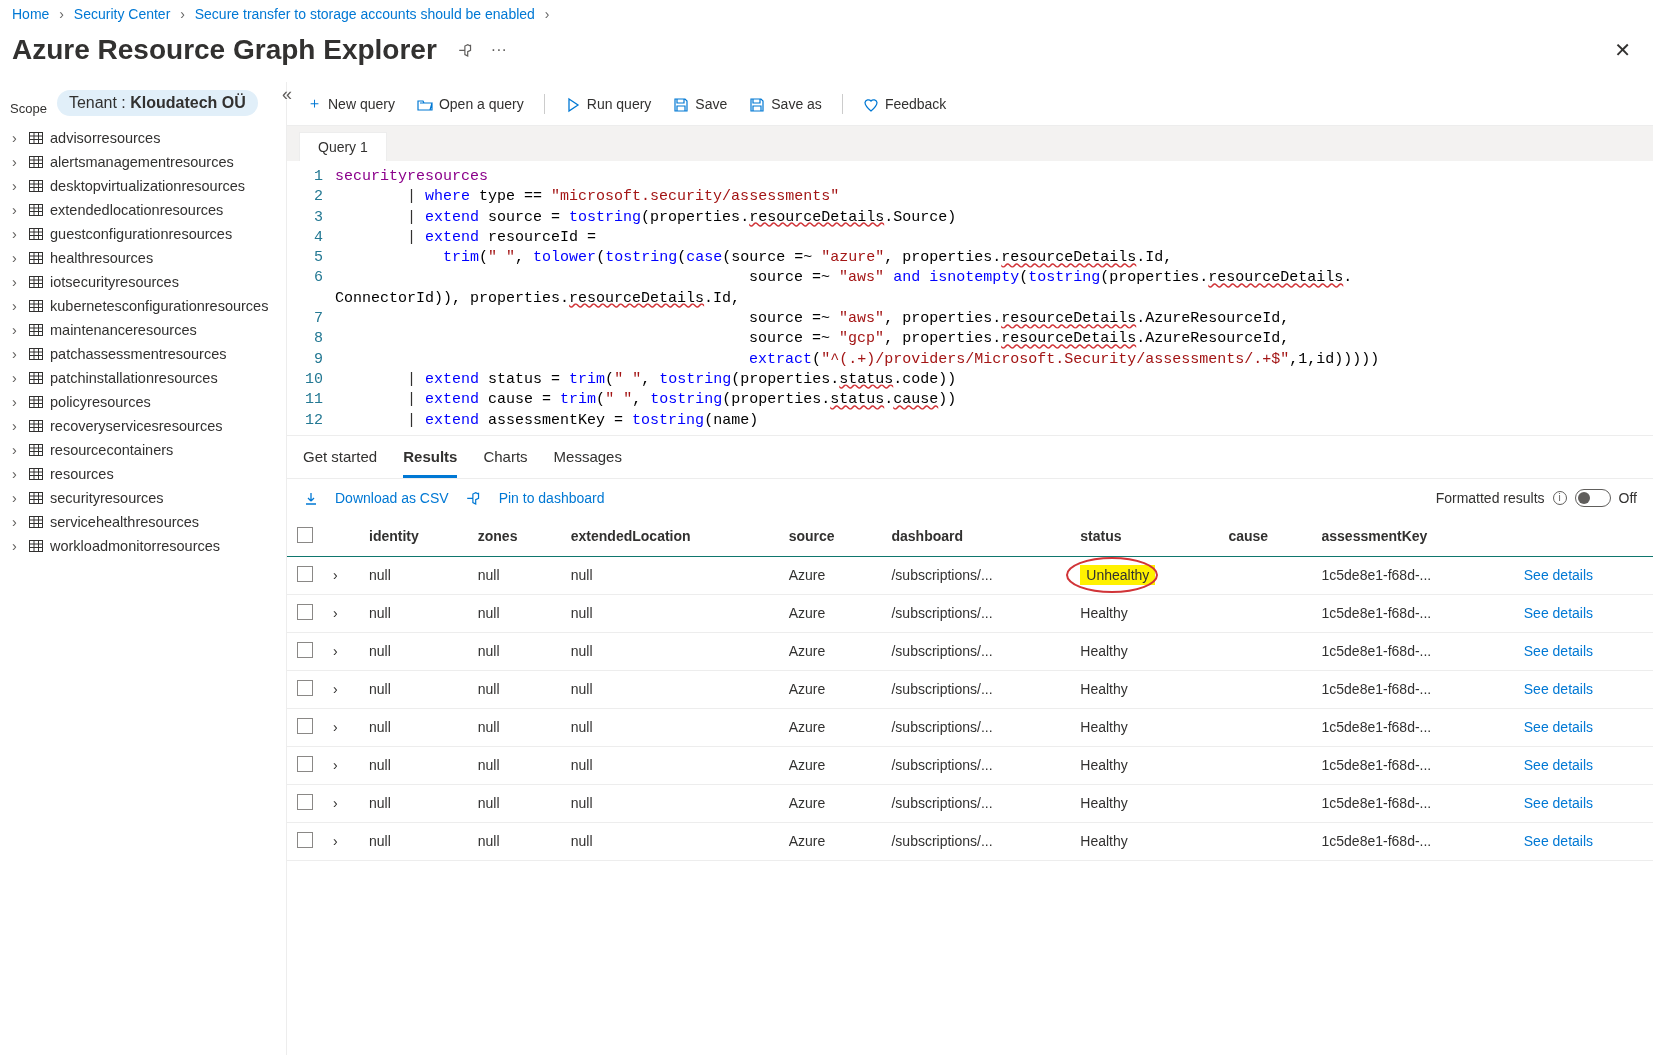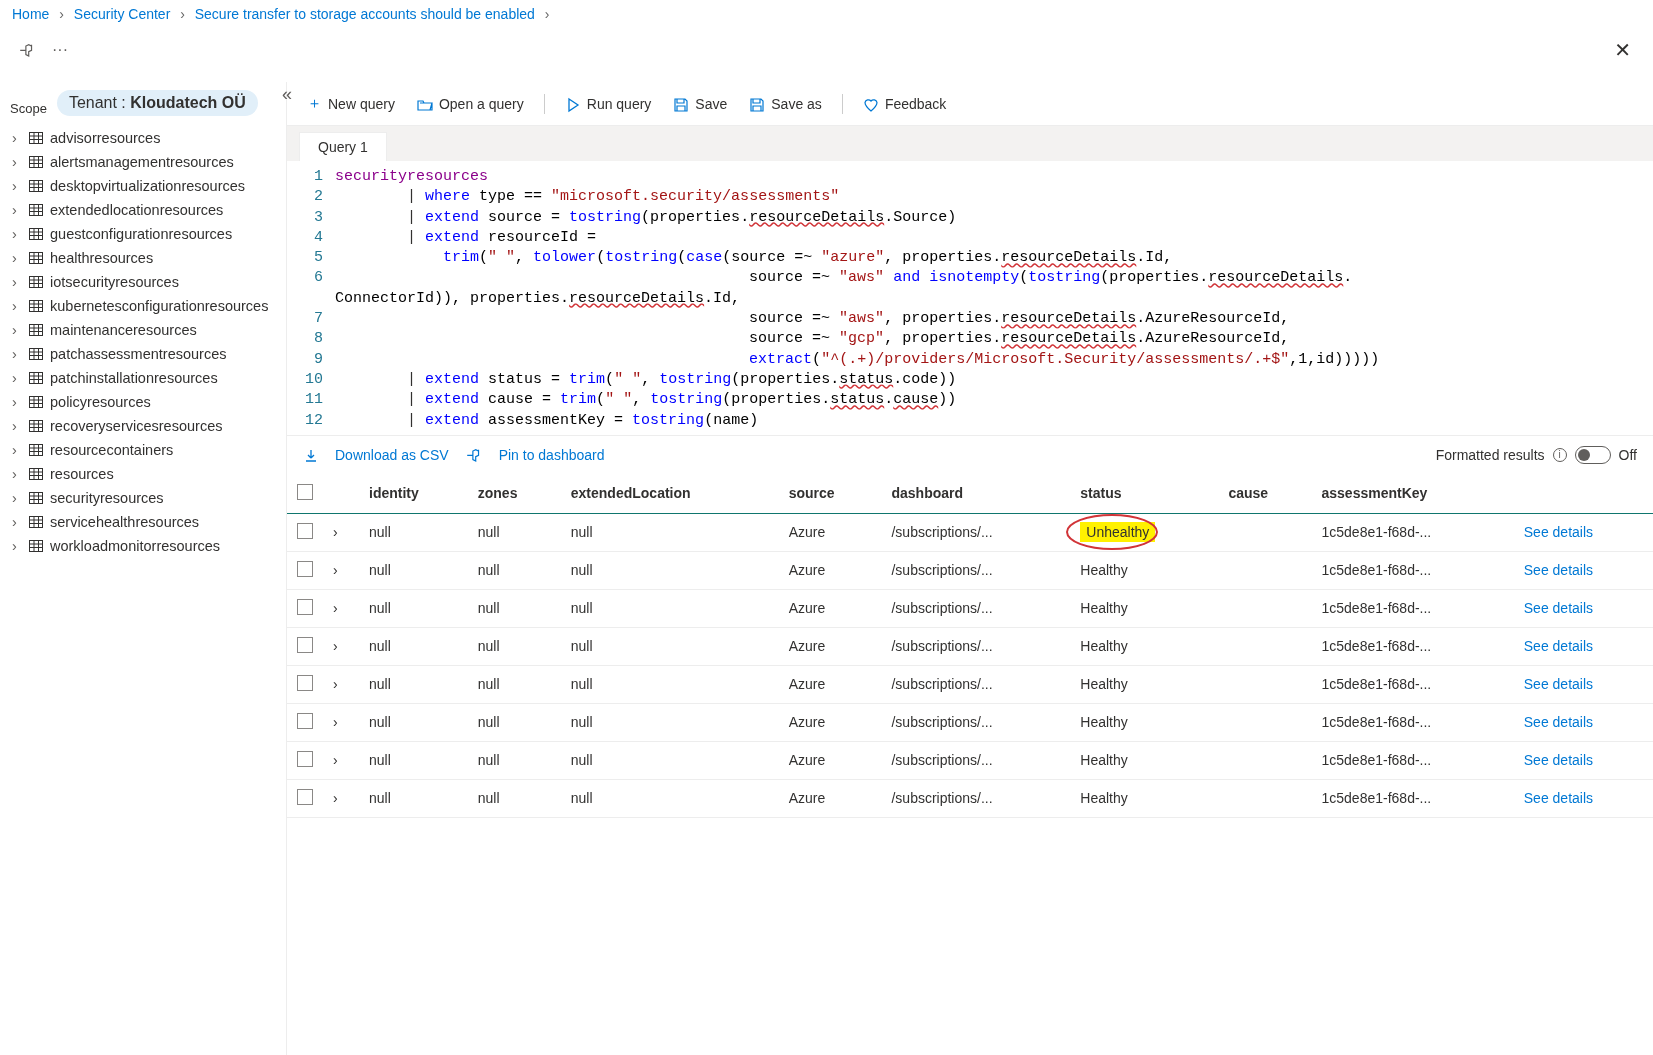--- a/index.html
+++ b/index.html
@@ -84,20 +84,21 @@
 <div class="breadcrumb">
   <a href="#">Home</a>
   <span class="sep">›</span>
   <a href="#">Security Center</a>
   <span class="sep">›</span>
   <a href="#">Secure transfer to storage accounts should be enabled</a>
   <span class="sep">›</span>
 </div>
 
 <div class="title-bar">
+  <h1>Azure Resource Graph Explorer</h1>
   <span class="icon-btn">
     <svg class="icon" viewBox="0 0 16 16">
         <path fill="none" stroke="#605e5c" stroke-width="1.2" d="M6 1l4 4-1 3 3 3-3 1-3-3-4 4 4-4-3-3 1-3 3-1z" transform="rotate(45 8 8)"></path>
       </svg>
   </span>
   <span class="icon-btn">···</span>
   <span class="close-x">✕</span>
 </div>
 
 <div class="body-row">
@@ -380,20 +381,26 @@
                                               source =~ <span class="str">"aws"</span> <span class="kw">and</span> <span class="fn">isnotempty</span>(<span class="fn">tostring</span>(properties.<span class="wavy">resourceDetails</span>.
 ConnectorId)), properties.<span class="wavy">resourceDetails</span>.Id,
                                               source =~ <span class="str">"aws"</span>, properties.<span class="wavy">resourceDetails</span>.AzureResourceId,
                                               source =~ <span class="str">"gcp"</span>, properties.<span class="wavy">resourceDetails</span>.AzureResourceId,
                                               <span class="fn">extract</span>(<span class="str">"^(.+)/providers/Microsoft.Security/assessments/.+$"</span>,1,id)))))
         <span class="pipe">|</span> <span class="kw">extend</span> status = <span class="fn">trim</span>(<span class="str">" "</span>, <span class="fn">tostring</span>(properties.<span class="wavy">status</span>.code))
         <span class="pipe">|</span> <span class="kw">extend</span> cause = <span class="fn">trim</span>(<span class="str">" "</span>, <span class="fn">tostring</span>(properties.<span class="wavy">status</span>.<span class="wavy">cause</span>))
         <span class="pipe">|</span> <span class="kw">extend</span> assessmentKey = <span class="fn">tostring</span>(name)</div>
     </div>
 
+    <div class="result-tabs">
+      <div class="result-tab">Get started</div>
+      <div class="result-tab active">Results</div>
+      <div class="result-tab">Charts</div>
+      <div class="result-tab">Messages</div>
+    </div>
 
     <div class="result-toolbar">
       <span class="link-btn">
         <span><svg class="icon" viewBox="0 0 16 16">
               <path fill="none" stroke="#0078d4" stroke-width="1.3" d="M8 2v8m0 0l-3-3m3 3l3-3M3 13h10"></path>
             </svg></span>
         <span>Download as CSV</span>
       </span>
       <span class="link-btn">
         <span><svg class="icon" viewBox="0 0 16 16">

